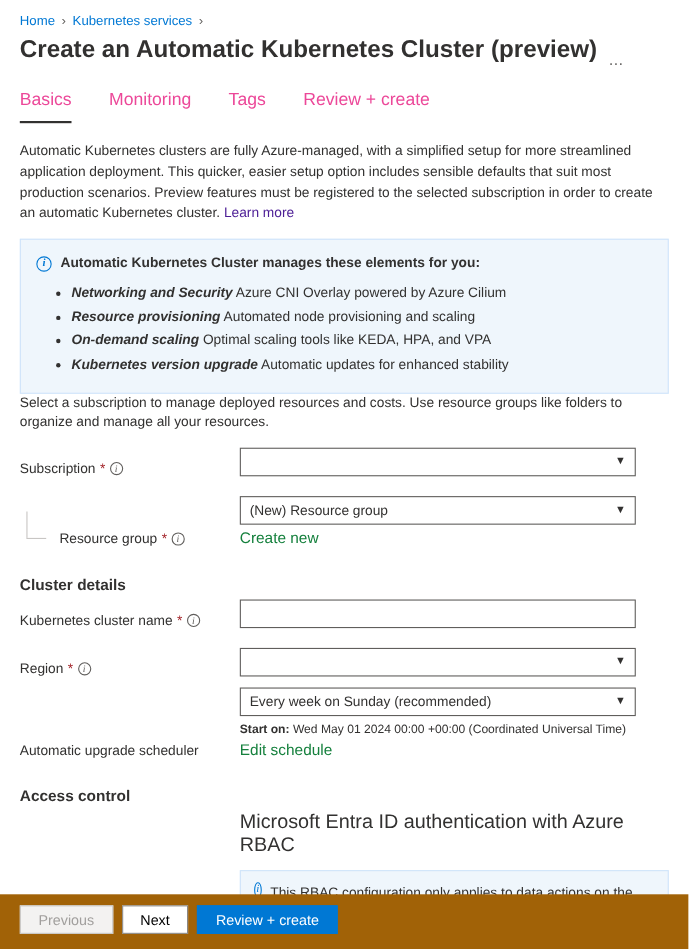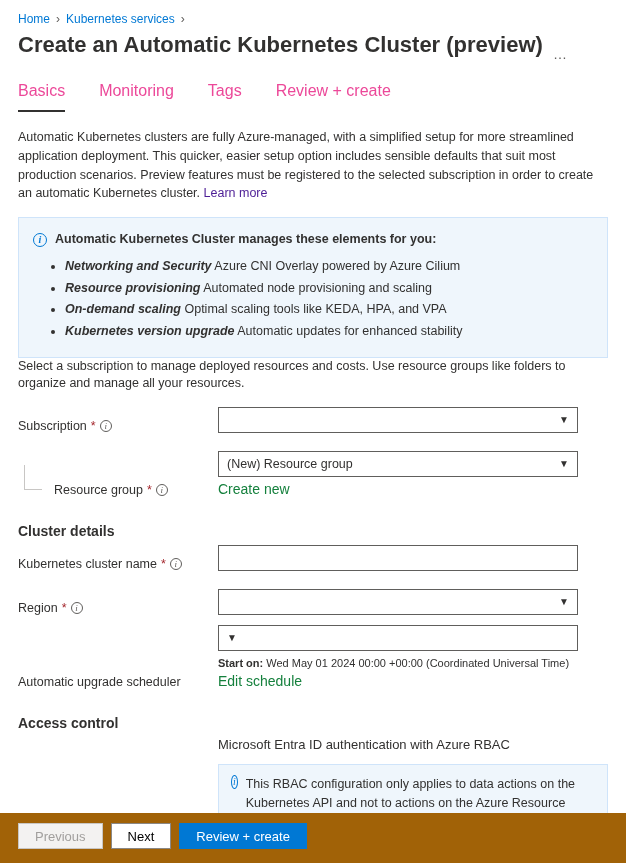--- a/index.html
+++ b/index.html
@@ -73,21 +73,21 @@
   }
   .indent-connector::after {
     content: "";
     position: absolute;
     left: 6px; top: 10px;
     width: 18px; height: 1px;
     background: #c8c6c4;
   }
   .start-line { font-size: 11px; margin-top: 6px; }
   .start-line b { font-weight: 600; }
-  .auth-value { font-size: 13px; }
+  .auth-value { font-size: 18px; }
   .rbac-box {
     background: #eff6fc;
     border: 1px solid #cfe4fa;
     padding: 10px 12px;
     font-size: 12.5px;
     line-height: 1.5;
     margin-top: 12px;
     display: flex;
     gap: 8px;
   }
@@ -212,20 +212,21 @@
       </div>
     </div>
   </div>
 
   <div class="form-row">
     <div class="form-label">
       <span>Automatic upgrade scheduler</span>
     </div>
     <div class="form-control-col">
       <div class="select">
+        <span>Every week on Sunday (recommended)</span>
         <span class="chevron">▼</span>
       </div>
       <div class="start-line">
         <b>Start on:</b><span> Wed May 01 2024 00:00 +00:00 (Coordinated Universal Time)</span>
       </div>
       <a class="link">Edit schedule</a>
     </div>
   </div>
 
   <div class="section-title">Access control</div>

